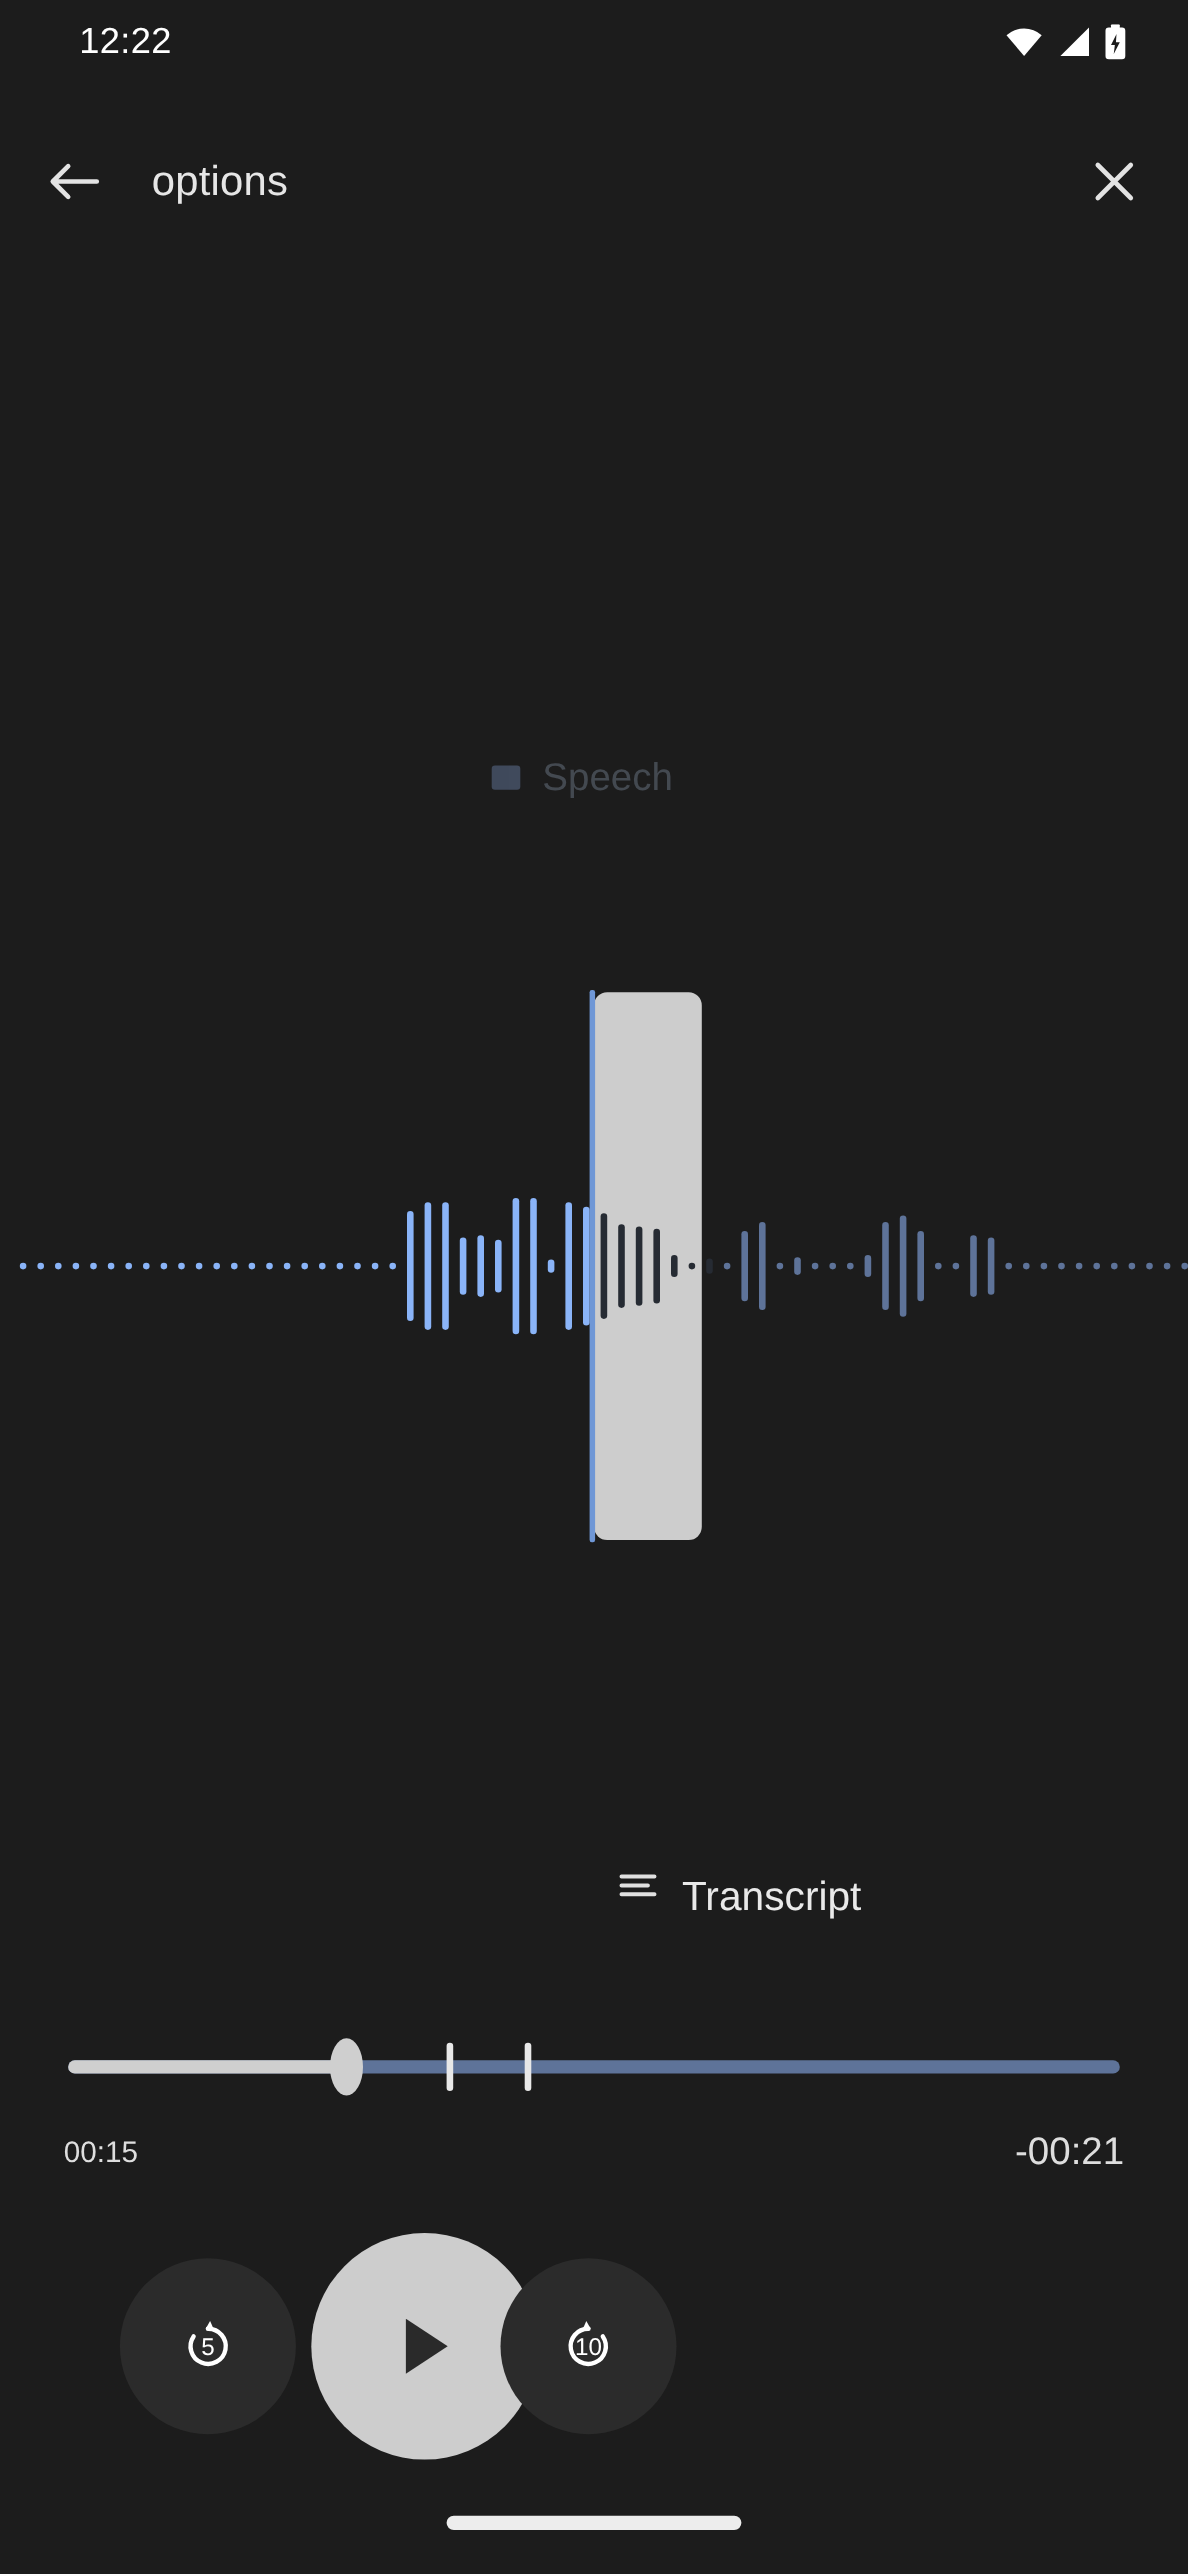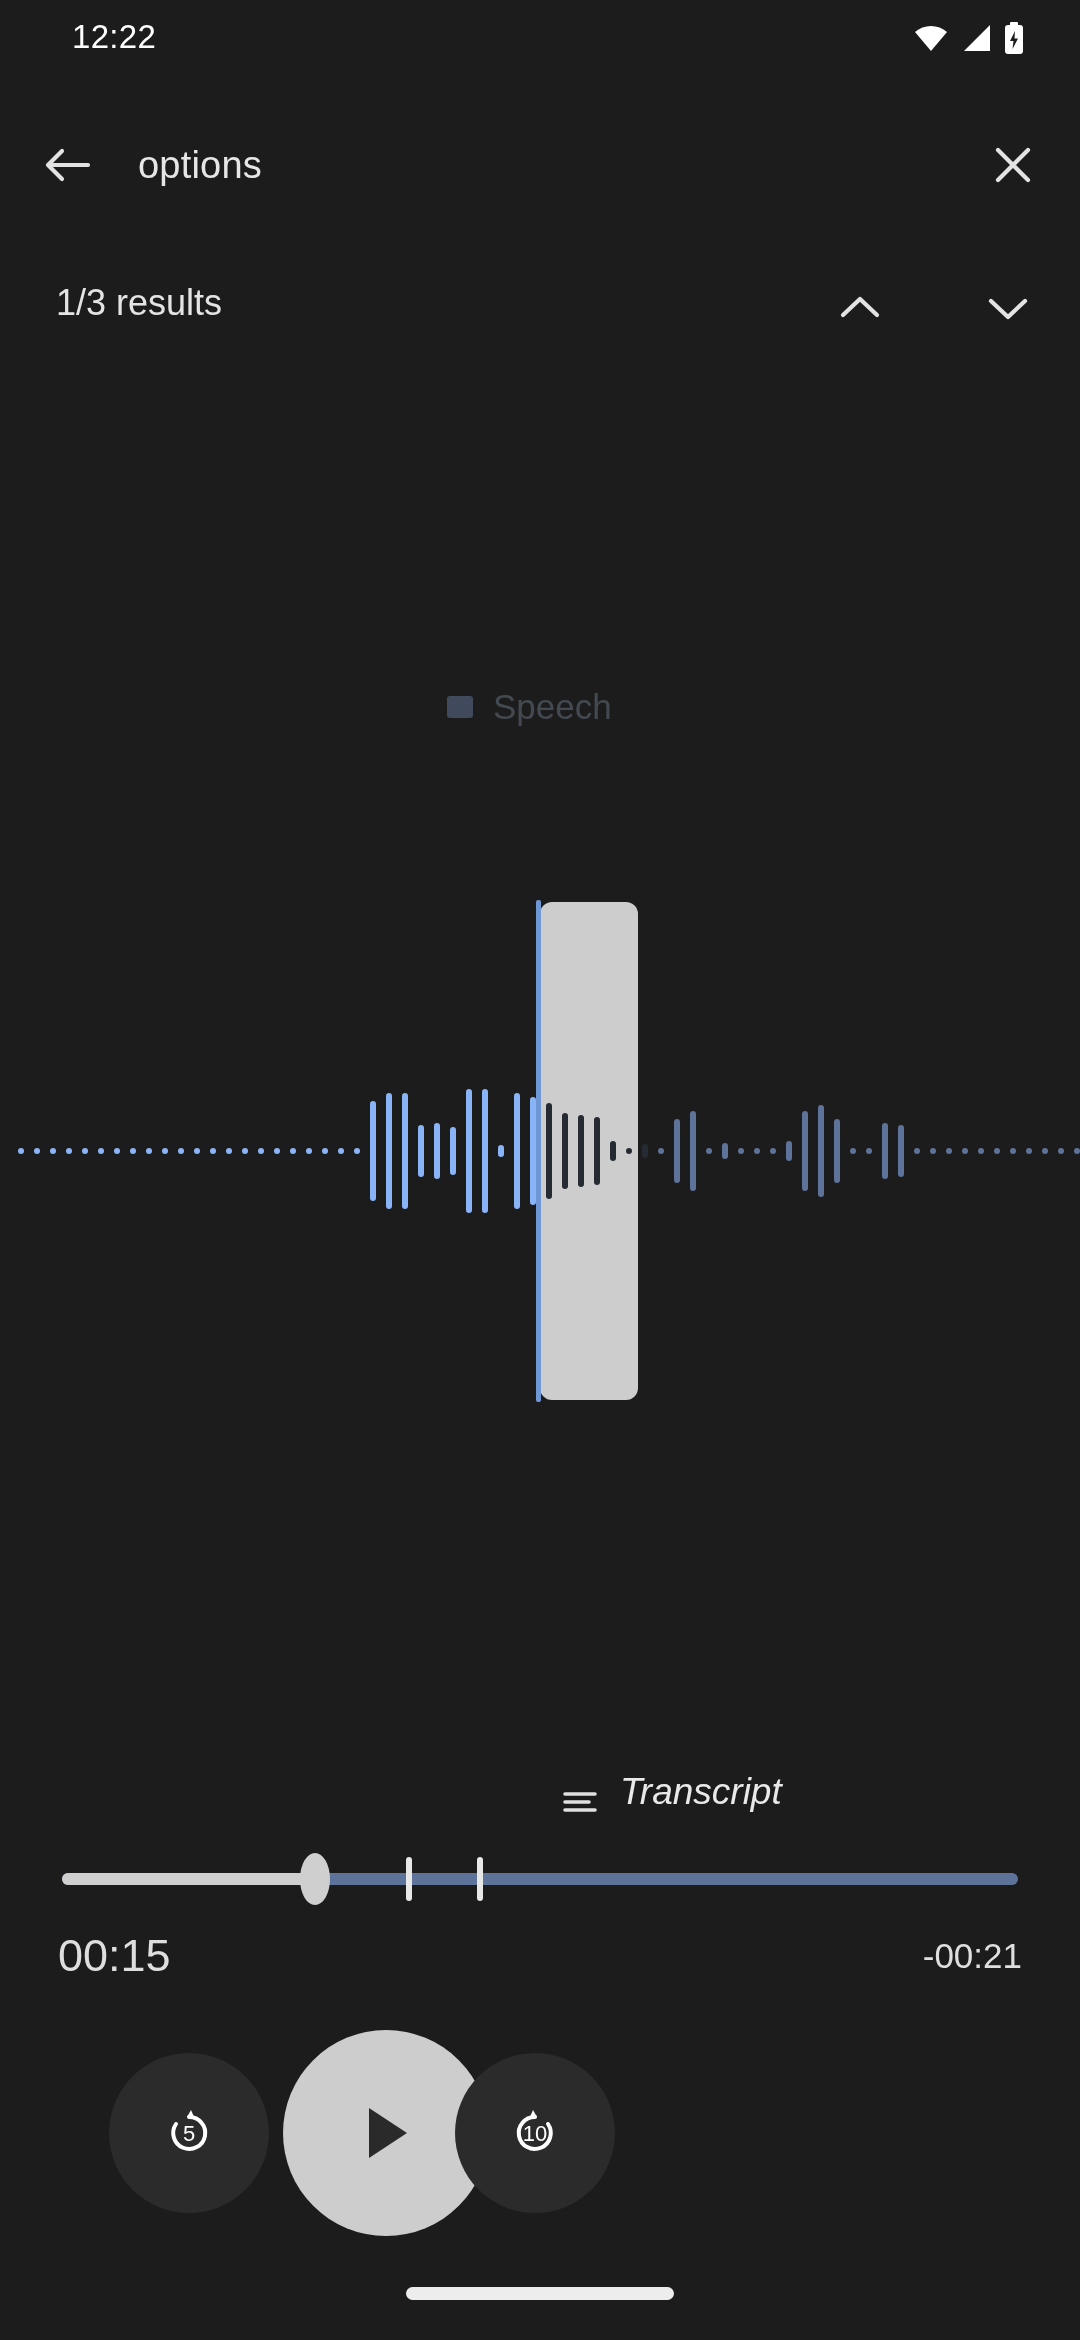--- a/index.html
+++ b/index.html
@@ -69,22 +69,22 @@
   .wavebar { position:absolute; border-radius:4px; }
 
   
   #tabs { position:absolute; left:0; top:1700px; width:1080px; height:108px; }
   #tab-audio {
     position:absolute; left:209px; top:0; width:291px; height:104px;
     background:#2b2b2b; border-radius:52px;
     display:flex; align-items:center; justify-content:center; gap:22px;
   }
   #tab-transcript {
-    position:absolute; left:540px; top:12px; width:320px; height:104px;
-    display:flex; align-items:flex-end; justify-content:flex-start; gap:22px; padding-left:22px;font-style:italic;
+    position:absolute; left:540px; top:0; width:320px; height:104px;
+    display:flex; align-items:flex-start; justify-content:flex-start; gap:22px; padding-left:22px;
   }
   .tab-label { color:#e9e9e9; font-size:37px; line-height:48px; }
 
   
   #seek { position:absolute; left:0; top:1855px; width:1080px; height:50px; }
   #seek-track {
     position:absolute; left:62px; top:18px; width:956px; height:12px;
     border-radius:6px; background:#5e7399;
   }
   #seek-fill {
@@ -95,21 +95,21 @@
     position:absolute; left:300px; top:-2px; width:30px; height:52px;
     background:#cfcfcf; border-radius:15px/26px;
   }
   .seek-tick {
     position:absolute; top:2px; width:6px; height:44px;
     background:#e8e8e8; border-radius:3px;
   }
 
   
   #times { position:absolute; left:0; top:1930px; width:1080px; height:60px; }
-  #time-elapsed { position:absolute; left:58px; top:0; color:#dedede; font-size:45px; line-height:52px; }
+  #time-elapsed { position:absolute; left:58px; top:0; color:#dedede; font-size:27px; line-height:52px; }
   #time-remaining { position:absolute; right:58px; top:0; color:#dedede; font-size:35px; line-height:52px; }
 
   
   #transport { position:absolute; left:0; top:2030px; width:1080px; height:240px; }
   #replay-btn {
     position:absolute; left:109px; top:23px; width:160px; height:160px;
     border-radius:50%; background:#2b2b2b;
     display:flex; align-items:center; justify-content:center;
   }
   #play-btn {
@@ -162,33 +162,20 @@
       </svg>
     </div>
     <div id="search-text">options</div>
     <div id="close-btn">
       <svg width="44" height="44" viewBox="0 0 44 44">
         <path d="M7 7 L37 37 M37 7 L7 37" stroke="#e3e3e3" stroke-width="4.2" stroke-linecap="round"></path>
       </svg>
     </div>
   </div>
 
-  <div id="resultsrow">
-    <div id="results-count">1/3 results</div>
-    <div id="prev-result">
-      <svg width="44" height="30" viewBox="0 0 44 30">
-        <path d="M5 22 L22 6 L39 22" stroke="#e3e3e3" stroke-width="4.2" fill="none" stroke-linecap="round" stroke-linejoin="round"></path>
-      </svg>
-    </div>
-    <div id="next-result">
-      <svg width="44" height="30" viewBox="0 0 44 30">
-        <path d="M5 8 L22 24 L39 8" stroke="#e3e3e3" stroke-width="4.2" fill="none" stroke-linecap="round" stroke-linejoin="round"></path>
-      </svg>
-    </div>
-  </div>
 
   <div id="wavestage">
     <div id="speech-legend">
       <div id="speech-swatch"></div>
       <div id="speech-label">Speech</div>
     </div>
 
     <div id="highlight-box"></div>
     <div id="playhead-line"></div>
 

